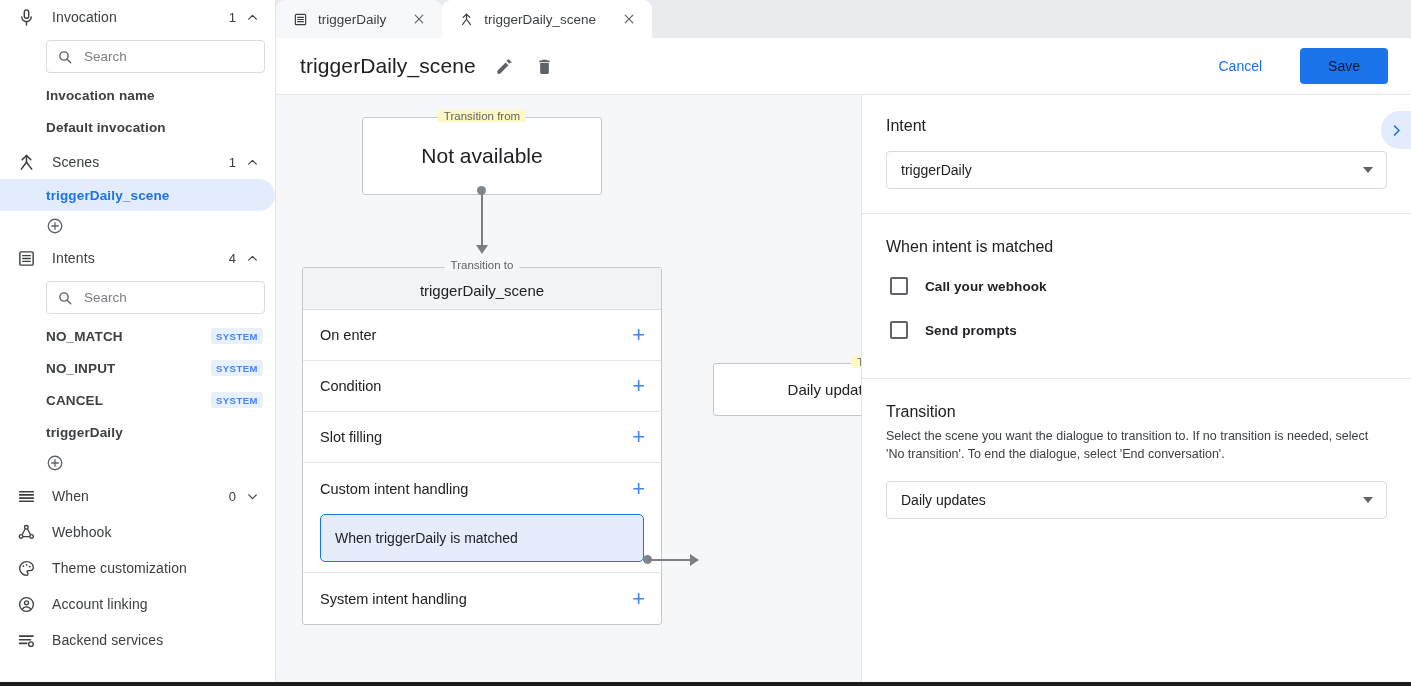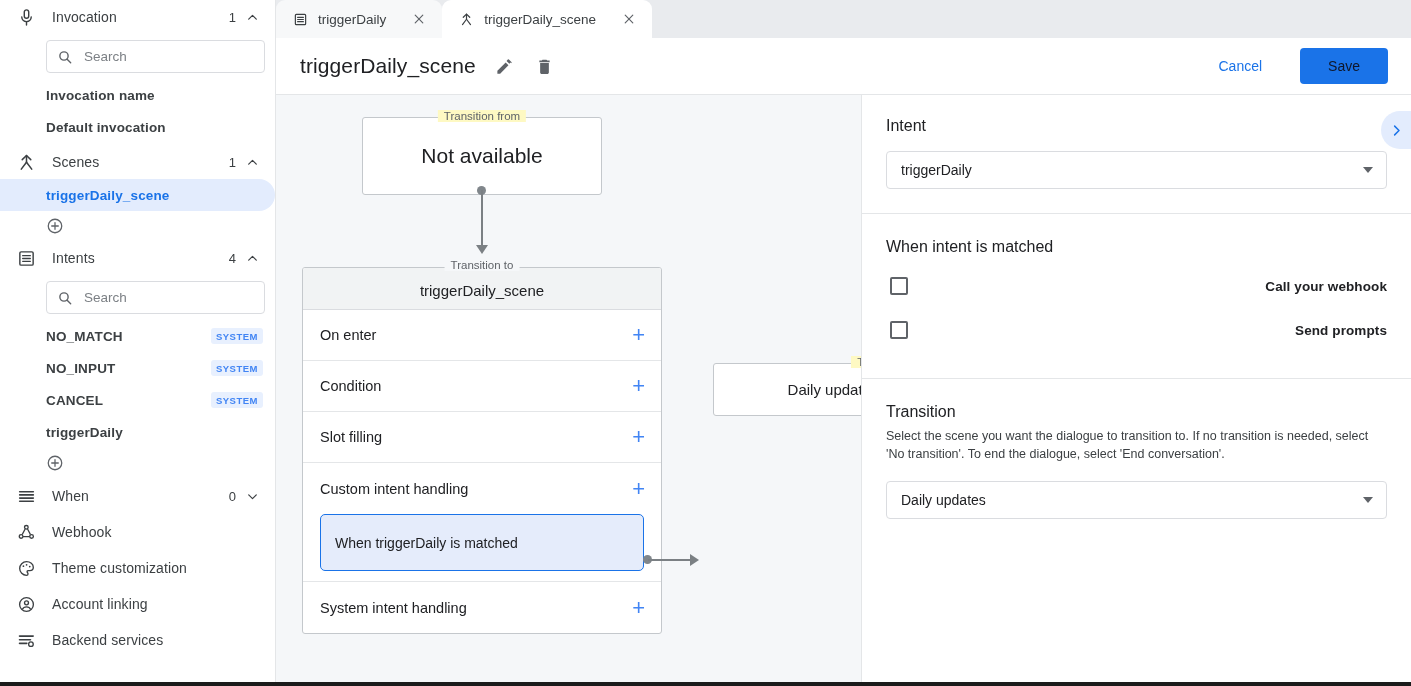--- a/index.html
+++ b/index.html
@@ -177,21 +177,21 @@
   .scene-head .sub { font-size: 11.5px; color: #5f6368; margin-top: 5px; }
   .scene-row {
     height: 51px; display: flex; align-items: center;
     padding: 0 16px 0 17px; border-bottom: 1px solid #e4e6e8;
   }
   .scene-row:last-child { border-bottom: 0; }
   .scene-row .rl { flex: 1 1 auto; font-size: 14.5px; color: #202124; }
   .plus { font-size: 22px; line-height: 1; color: #4285f4; cursor: pointer; font-weight: 300; }
   .chip-wrap { padding: 0 17px 10px 17px; position: relative; border-bottom: 1px solid #e4e6e8;}
   .chip {
-    height: 57px; border: 1px solid #1a73e8; border-radius: 5px;
+    height: 48px; border: 1px solid #1a73e8; border-radius: 5px;
     background: #e5ecfb; display: flex; align-items: center;
     padding: 0 14px; font-size: 14px; color: #202124; cursor: pointer;
   }
 
   .edge-h { position: absolute; left: 648px; top: 563px; width: 58px; height: 2px; background: #7b8084; }
   .arrow-right {
     position: absolute; left: 699px; top: 557px;
     width: 0; height: 0;
     border-top: 6px solid transparent; border-bottom: 6px solid transparent;
     border-left: 9px solid #7b8084;
@@ -219,21 +219,21 @@
     height: 38px; border: 1px solid #dadce0; border-radius: 4px;
     display: flex; align-items: center; padding: 0 11px 0 14px;
     font-size: 14px; color: #202124; cursor: pointer; background:#fff;
   }
   .select .sv { flex: 1 1 auto; }
   .caret {
     width: 0; height: 0;
     border-left: 5px solid transparent; border-right: 5px solid transparent;
     border-top: 6px solid #5f6368; margin-right: 2px;
   }
-  .cb-row { display: flex; align-items: center; height: 36px; cursor: pointer; justify-content: space-between; }
+  .cb-row { display: flex; align-items: center; height: 36px; cursor: pointer; }
   .cb {
     width: 18px; height: 18px; border: 2px solid #5f6368;
     border-radius: 2px; margin: 0 17px 0 4px; flex: 0 0 18px; background:#fff;
   }
   .cb-row .cbl { font-size: 13.5px; font-weight: bold; color: #202124; letter-spacing:.1px;}
 
   .collapse-tab {
     position: absolute; right: 0; top: 16px;
     width: 30px; height: 38px;
     background: #e3ecfd;

